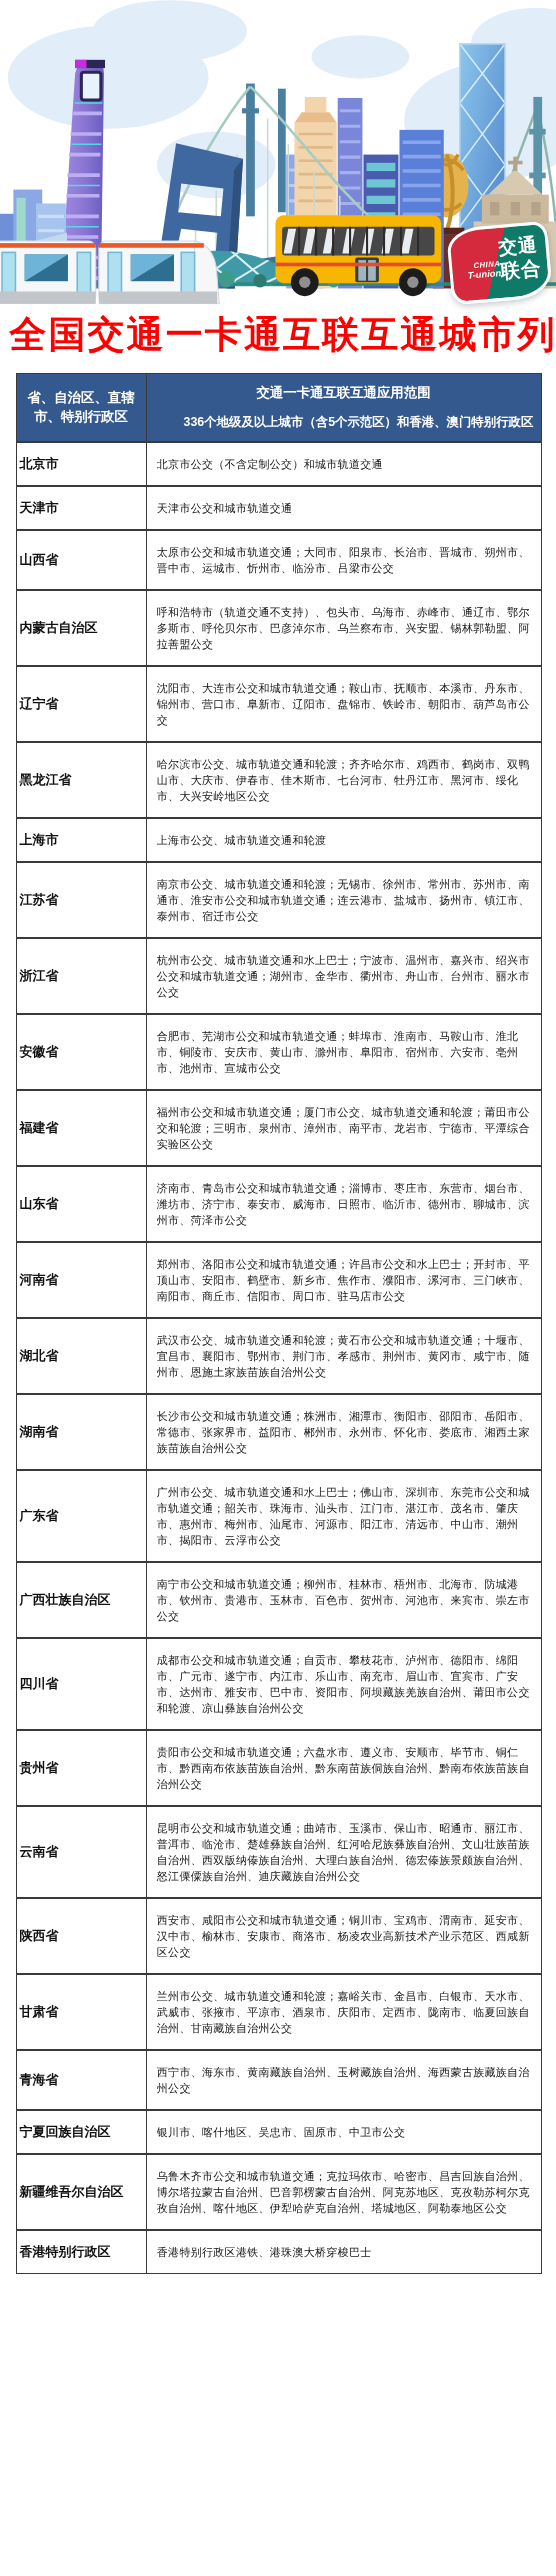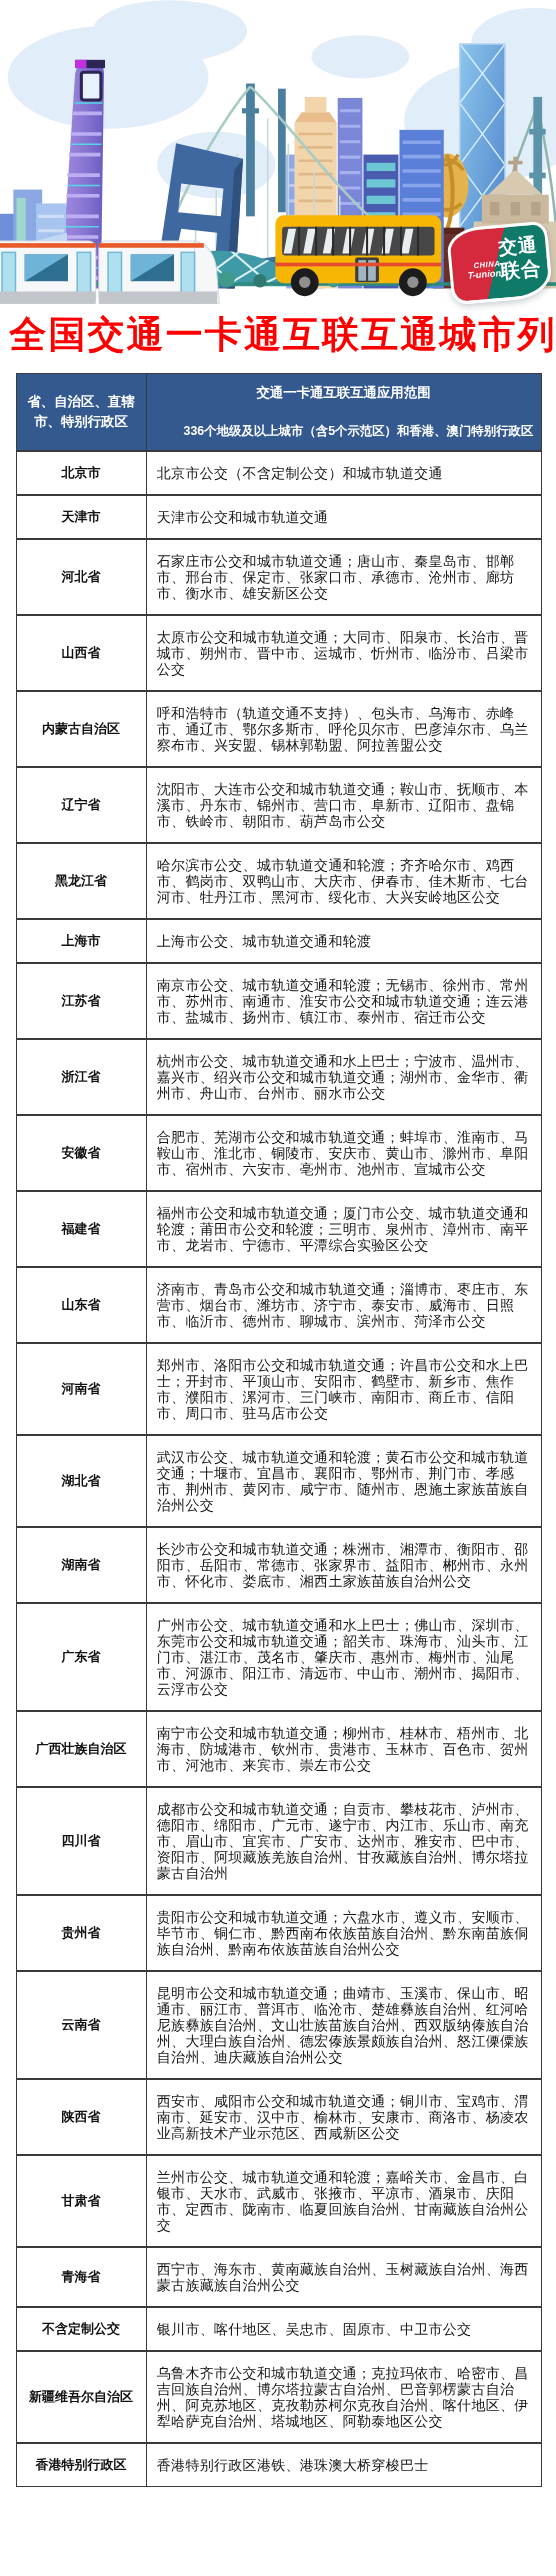--- a/index.html
+++ b/index.html
@@ -34,28 +34,28 @@
   
   table.city-table{width:526px;margin:0 15.5px;border-collapse:collapse;border:1.5px solid var(--borderDark,#3a3a3a);background:#fff;}
   table.city-table col.c1{width:130px;}
   table.city-table th,table.city-table td{border:1px solid var(--borderDark,#3a3a3a);}
   table.city-table tbody tr{border-top:2.1px solid var(--borderDark,#3a3a3a);}
   table.city-table thead th{
     background:var(--headerBlue,#33598e);color:#ffffff;font-weight:700;
     padding:10.3px 7.2px;vertical-align:middle;height:56px;
   }
   th.h-region{font-size:13.4px;line-height:19.6px;text-align:center;}
-  th.h-scope .l1{font-size:13.4px;text-align:center;margin-bottom:21px;}
+  th.h-scope .l1{font-size:13.4px;text-align:center;margin-bottom:12px;}
   th.h-scope .l2{font-size:12.4px;text-align:right;}
   td.region{
-    text-align:center;vertical-align:middle;font-size:13px;font-weight:700;color:#111;
+    text-align:left;vertical-align:middle;font-size:13px;font-weight:700;color:#111;
     padding:5.2px 3.1px;
   }
   td.scope{
-    font-size:14px;line-height:16px;color:#151515;padding:13px 10.3px;vertical-align:middle;
+    font-size:11px;line-height:16px;color:#151515;padding:13px 10.3px;vertical-align:middle;
     letter-spacing:0.3px;
   }
 </style>
 </head>
 <body>
 
 <div class="page">
 
   <div class="hero">
     <svg viewBox="0 0 1080 590" aria-hidden="true">
@@ -267,24 +267,20 @@
     <tr>
       <td class="region">北京市</td>
       <td class="scope">北京市公交（不含定制公交）和城市轨道交通</td>
     </tr>
 
     <tr>
       <td class="region">天津市</td>
       <td class="scope">天津市公交和城市轨道交通</td>
     </tr>
 
-    <tr>
-      <td class="region">河北省</td>
-      <td class="scope">石家庄市公交和城市轨道交通；唐山市、秦皇岛市、邯郸市、邢台市、保定市、张家口市、承德市、沧州市、廊坊市、衡水市、雄安新区公交</td>
-    </tr>
 
     <tr>
       <td class="region">山西省</td>
       <td class="scope">太原市公交和城市轨道交通；大同市、阳泉市、长治市、晋城市、朔州市、晋中市、运城市、忻州市、临汾市、吕梁市公交</td>
     </tr>
 
     <tr>
       <td class="region">内蒙古自治区</td>
       <td class="scope">呼和浩特市（轨道交通不支持）、包头市、乌海市、赤峰市、通辽市、鄂尔多斯市、呼伦贝尔市、巴彦淖尔市、乌兰察布市、兴安盟、锡林郭勒盟、阿拉善盟公交</td>
     </tr>
@@ -353,21 +349,21 @@
 
     <tr>
       <td class="region">广西壮族自治区</td>
       <td class="scope">南宁市公交和城市轨道交通；柳州市、桂林市、梧州市、北海市、防城港市、钦州市、贵港市、玉林市、百色市、贺州市、河池市、来宾市、崇左市公交</td>
     </tr>
 
 
 
     <tr>
       <td class="region">四川省</td>
-      <td class="scope">成都市公交和城市轨道交通；自贡市、攀枝花市、泸州市、德阳市、绵阳市、广元市、遂宁市、内江市、乐山市、南充市、眉山市、宜宾市、广安市、达州市、雅安市、巴中市、资阳市、阿坝藏族羌族自治州、甘孜藏族自治州、博尔塔拉蒙古自治州</td>
+      <td class="scope">成都市公交和城市轨道交通；自贡市、攀枝花市、泸州市、德阳市、绵阳市、广元市、遂宁市、内江市、乐山市、南充市、眉山市、宜宾市、广安市、达州市、雅安市、巴中市、资阳市、阿坝藏族羌族自治州、莆田市公交和轮渡、凉山彝族自治州公交</td>
     </tr>
 
     <tr>
       <td class="region">贵州省</td>
       <td class="scope">贵阳市公交和城市轨道交通；六盘水市、遵义市、安顺市、毕节市、铜仁市、黔西南布依族苗族自治州、黔东南苗族侗族自治州、黔南布依族苗族自治州公交</td>
     </tr>
 
     <tr>
       <td class="region">云南省</td>
       <td class="scope">昆明市公交和城市轨道交通；曲靖市、玉溪市、保山市、昭通市、丽江市、普洱市、临沧市、楚雄彝族自治州、红河哈尼族彝族自治州、文山壮族苗族自治州、西双版纳傣族自治州、大理白族自治州、德宏傣族景颇族自治州、怒江傈僳族自治州、迪庆藏族自治州公交</td>
@@ -383,21 +379,21 @@
       <td class="region">甘肃省</td>
       <td class="scope">兰州市公交、城市轨道交通和轮渡；嘉峪关市、金昌市、白银市、天水市、武威市、张掖市、平凉市、酒泉市、庆阳市、定西市、陇南市、临夏回族自治州、甘南藏族自治州公交</td>
     </tr>
 
     <tr>
       <td class="region">青海省</td>
       <td class="scope">西宁市、海东市、黄南藏族自治州、玉树藏族自治州、海西蒙古族藏族自治州公交</td>
     </tr>
 
     <tr>
-      <td class="region">不含定制公交</td>
+      <td class="region">宁夏回族自治区</td>
       <td class="scope">银川市、喀什地区、吴忠市、固原市、中卫市公交</td>
     </tr>
 
     <tr>
       <td class="region">新疆维吾尔自治区</td>
       <td class="scope">乌鲁木齐市公交和城市轨道交通；克拉玛依市、哈密市、昌吉回族自治州、博尔塔拉蒙古自治州、巴音郭楞蒙古自治州、阿克苏地区、克孜勒苏柯尔克孜自治州、喀什地区、伊犁哈萨克自治州、塔城地区、阿勒泰地区公交</td>
     </tr>
 
     <tr>
       <td class="region">香港特别行政区</td>

